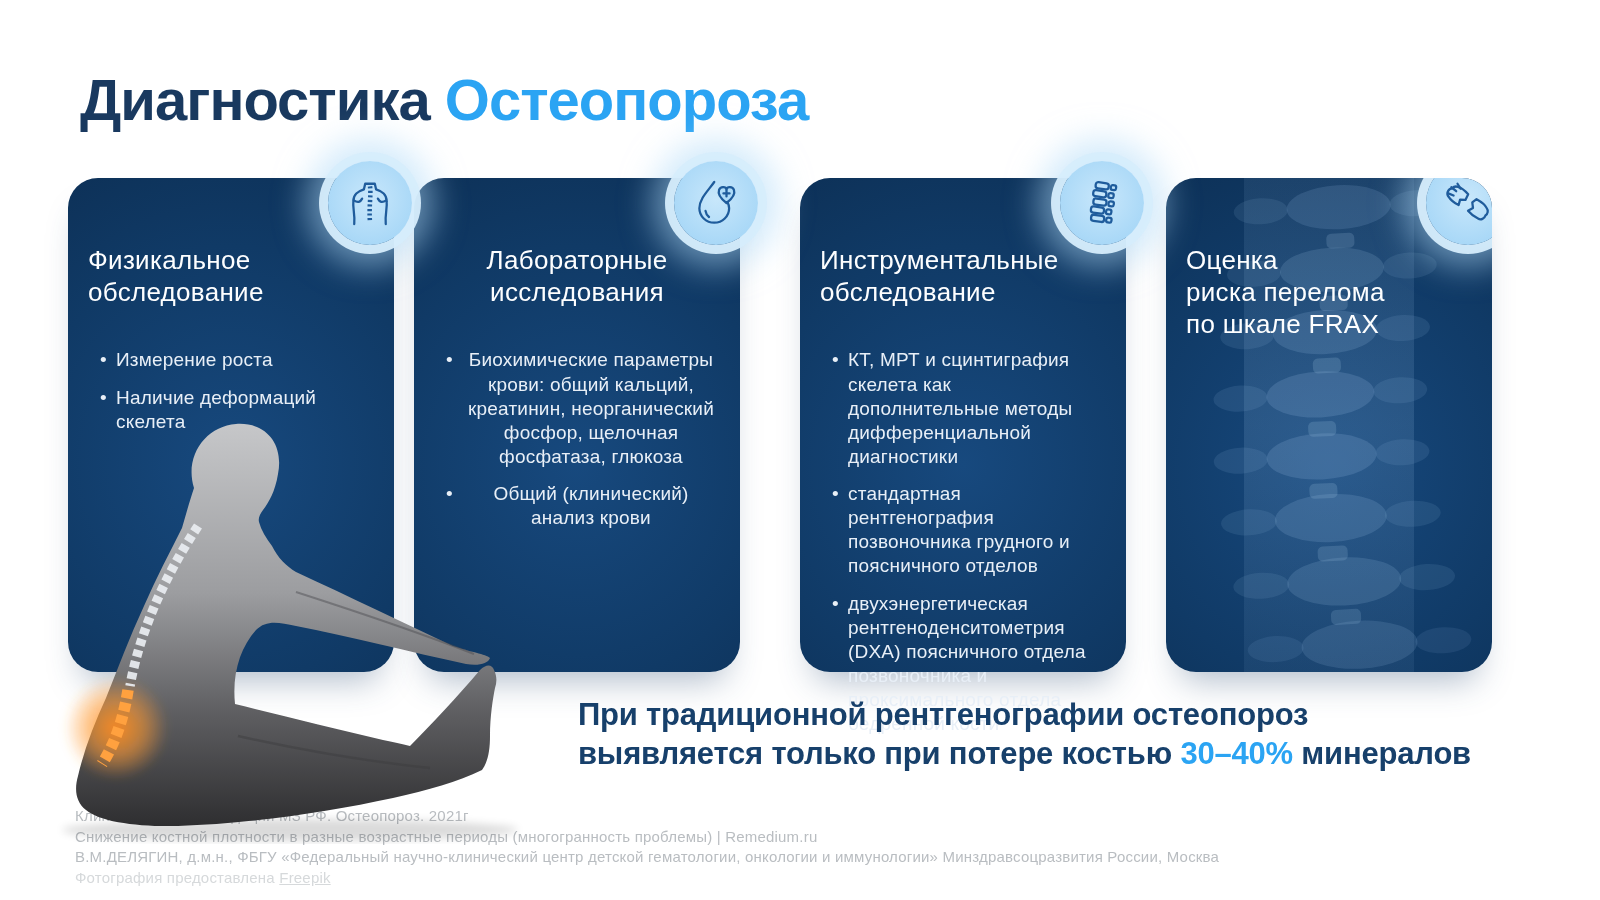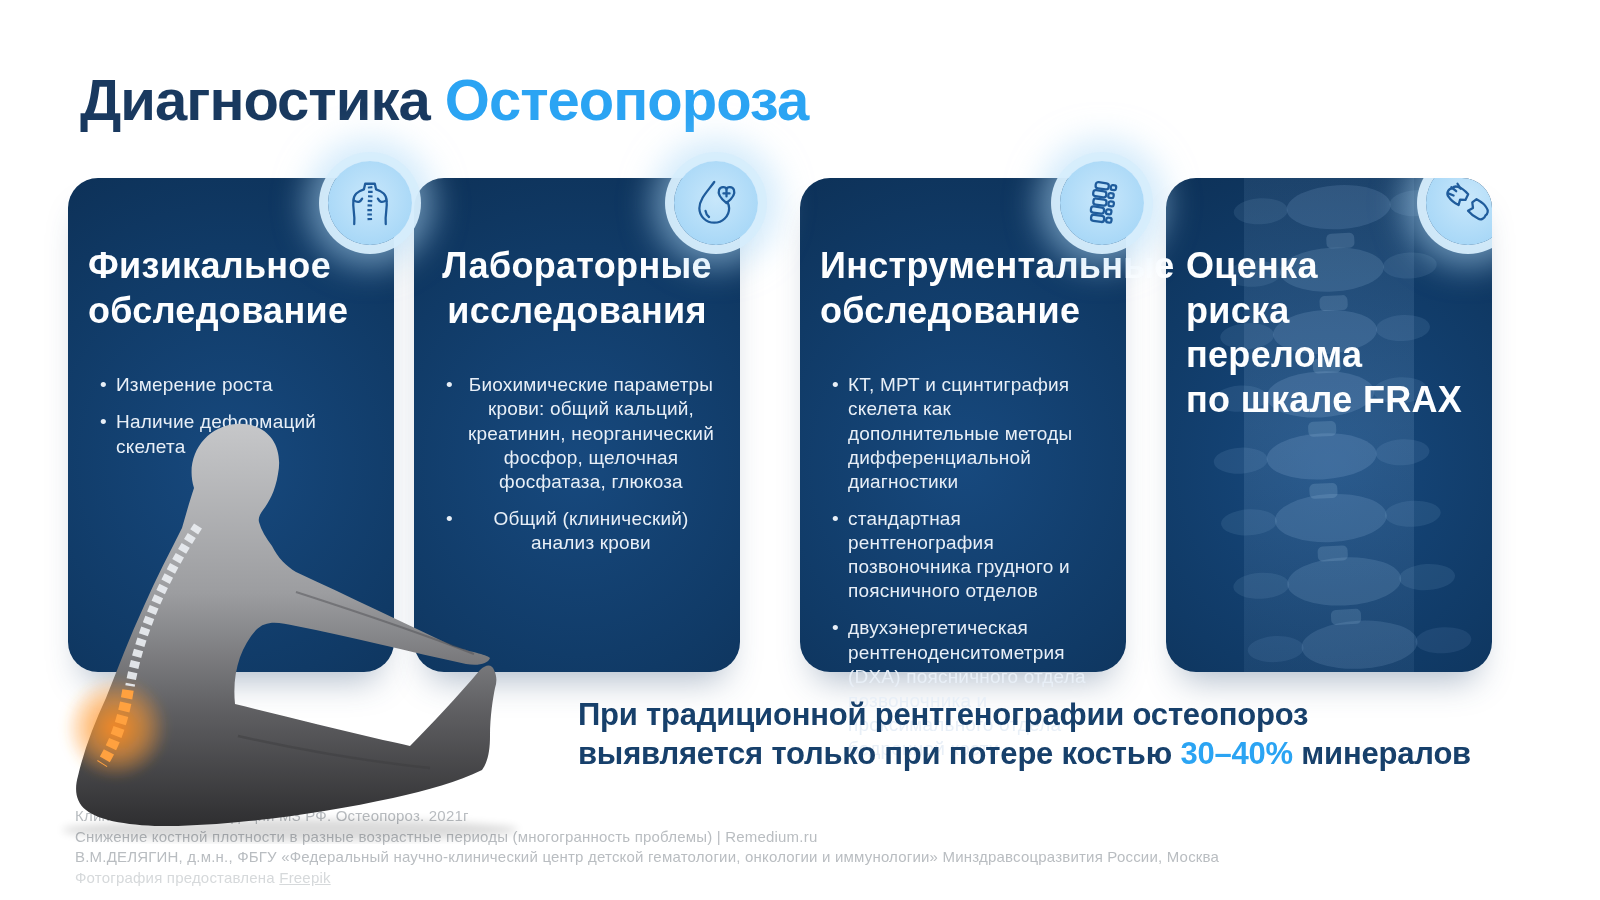--- a/index.html
+++ b/index.html
@@ -20,21 +20,21 @@
     background:radial-gradient(120% 85% at 50% 58%, #17497e 0%, #103a66 52%, #0b2b4e 100%);
     box-shadow:0 22px 34px -14px rgba(44,76,116,.38);
     color:#ffffff;
   }
   .card-1{left:68px;}
   .card-2{left:414px;text-align:center;}
   .card-3{left:800px;}
   .card-4{left:1166px;overflow:hidden;}
   .card-inner{position:relative;padding:0 20px;z-index:2;}
   .card-title{
-    margin:66px 0 0 0;font-size:36px;font-weight:700;line-height:1.24;
+    margin:66px 0 0 0;font-size:26px;font-weight:400;line-height:1.24;
     letter-spacing:.3px;white-space:pre-line;color:#fdfeff;
   }
   .bullets{list-style:none;margin:40px 0 0 0;padding:0 0 0 12px;
     font-size:19px;line-height:1.27;color:#e8eff7;letter-spacing:.2px;}
   .bullets li{position:relative;padding-left:16px;margin-bottom:13px;}
   .bullets li::before{content:"•";position:absolute;left:0;top:0;color:#e8eff7;}
   
   .badge{
     position:absolute;top:-17px;right:-18px;width:84px;height:84px;border-radius:50%;
     background:radial-gradient(circle at 50% 45%, #c8e7fb 0%, #a9d8f7 72%, #9fd2f6 100%);

